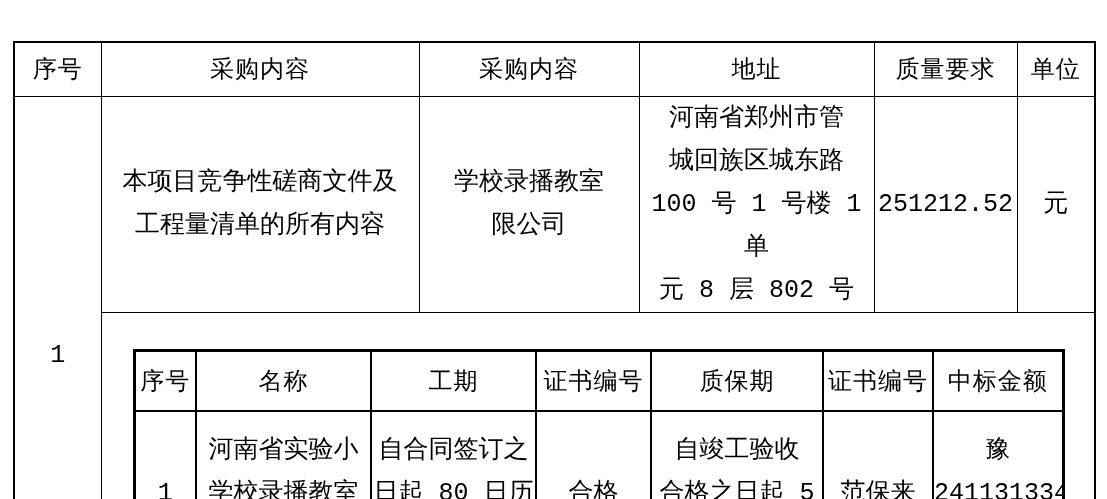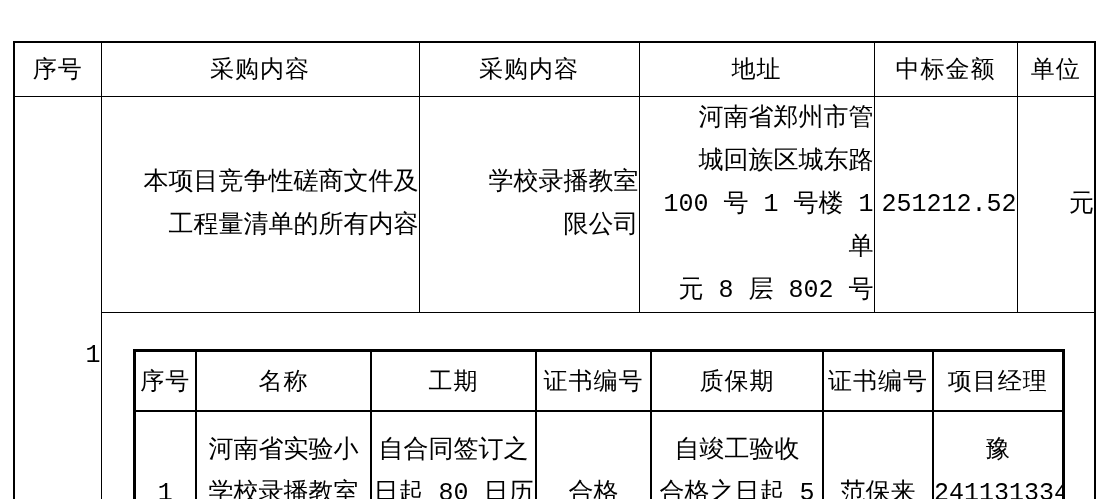--- a/index.html
+++ b/index.html
@@ -28,21 +28,21 @@
     text-align: center;
     vertical-align: middle;
     padding: 0;
     font-weight: normal;
     white-space: pre-line;
     overflow: hidden;
   }
   .outer thead tr { height: 54px; }
   .outer thead th { font-size: 24px; letter-spacing: 1px; }
   .outer .r-main { height: 176px; }
-  .outer .r-main td { font-size: 25px; line-height: 1.72; text-align: right; }
+  .outer .r-main td { font-size: 25px; line-height: 1.72; }
   .cell-serial { font-size: 25px; }
 
   
   .sub-wrap {
     vertical-align: top !important;
     height: 255px;
     padding: 0;
   }
 
   
@@ -79,21 +79,21 @@
       <col style="width:235px">
       <col style="width:143px">
       <col style="width:78px">
     </colgroup>
     <thead>
       <tr>
         <th>序号</th>
         <th>采购内容</th>
         <th>采购内容</th>
         <th>地址</th>
-        <th>中标金额</th>
+        <th>质量要求</th>
         <th>单位</th>
       </tr>
     </thead>
     <tbody>
       <tr class="r-main">
         <td class="cell-serial" rowspan="2">1</td>
         <td>本项目竞争性磋商文件及
 工程量清单的所有内容</td>
         <td>学校录播教室
 限公司</td>
@@ -118,21 +118,21 @@
               <col style="width:130px">
             </colgroup>
             <thead>
               <tr>
                 <th>序号</th>
                 <th>名称</th>
                 <th>工期</th>
                 <th>证书编号</th>
                 <th>质保期</th>
                 <th>证书编号</th>
-                <th>项目经理</th>
+                <th>中标金额</th>
               </tr>
             </thead>
             <tbody>
               <tr>
                 <td>1</td>
                 <td>河南省实验小
 学校录播教室
 项目</td>
                 <td>自合同签订之
 日起 80 日历

